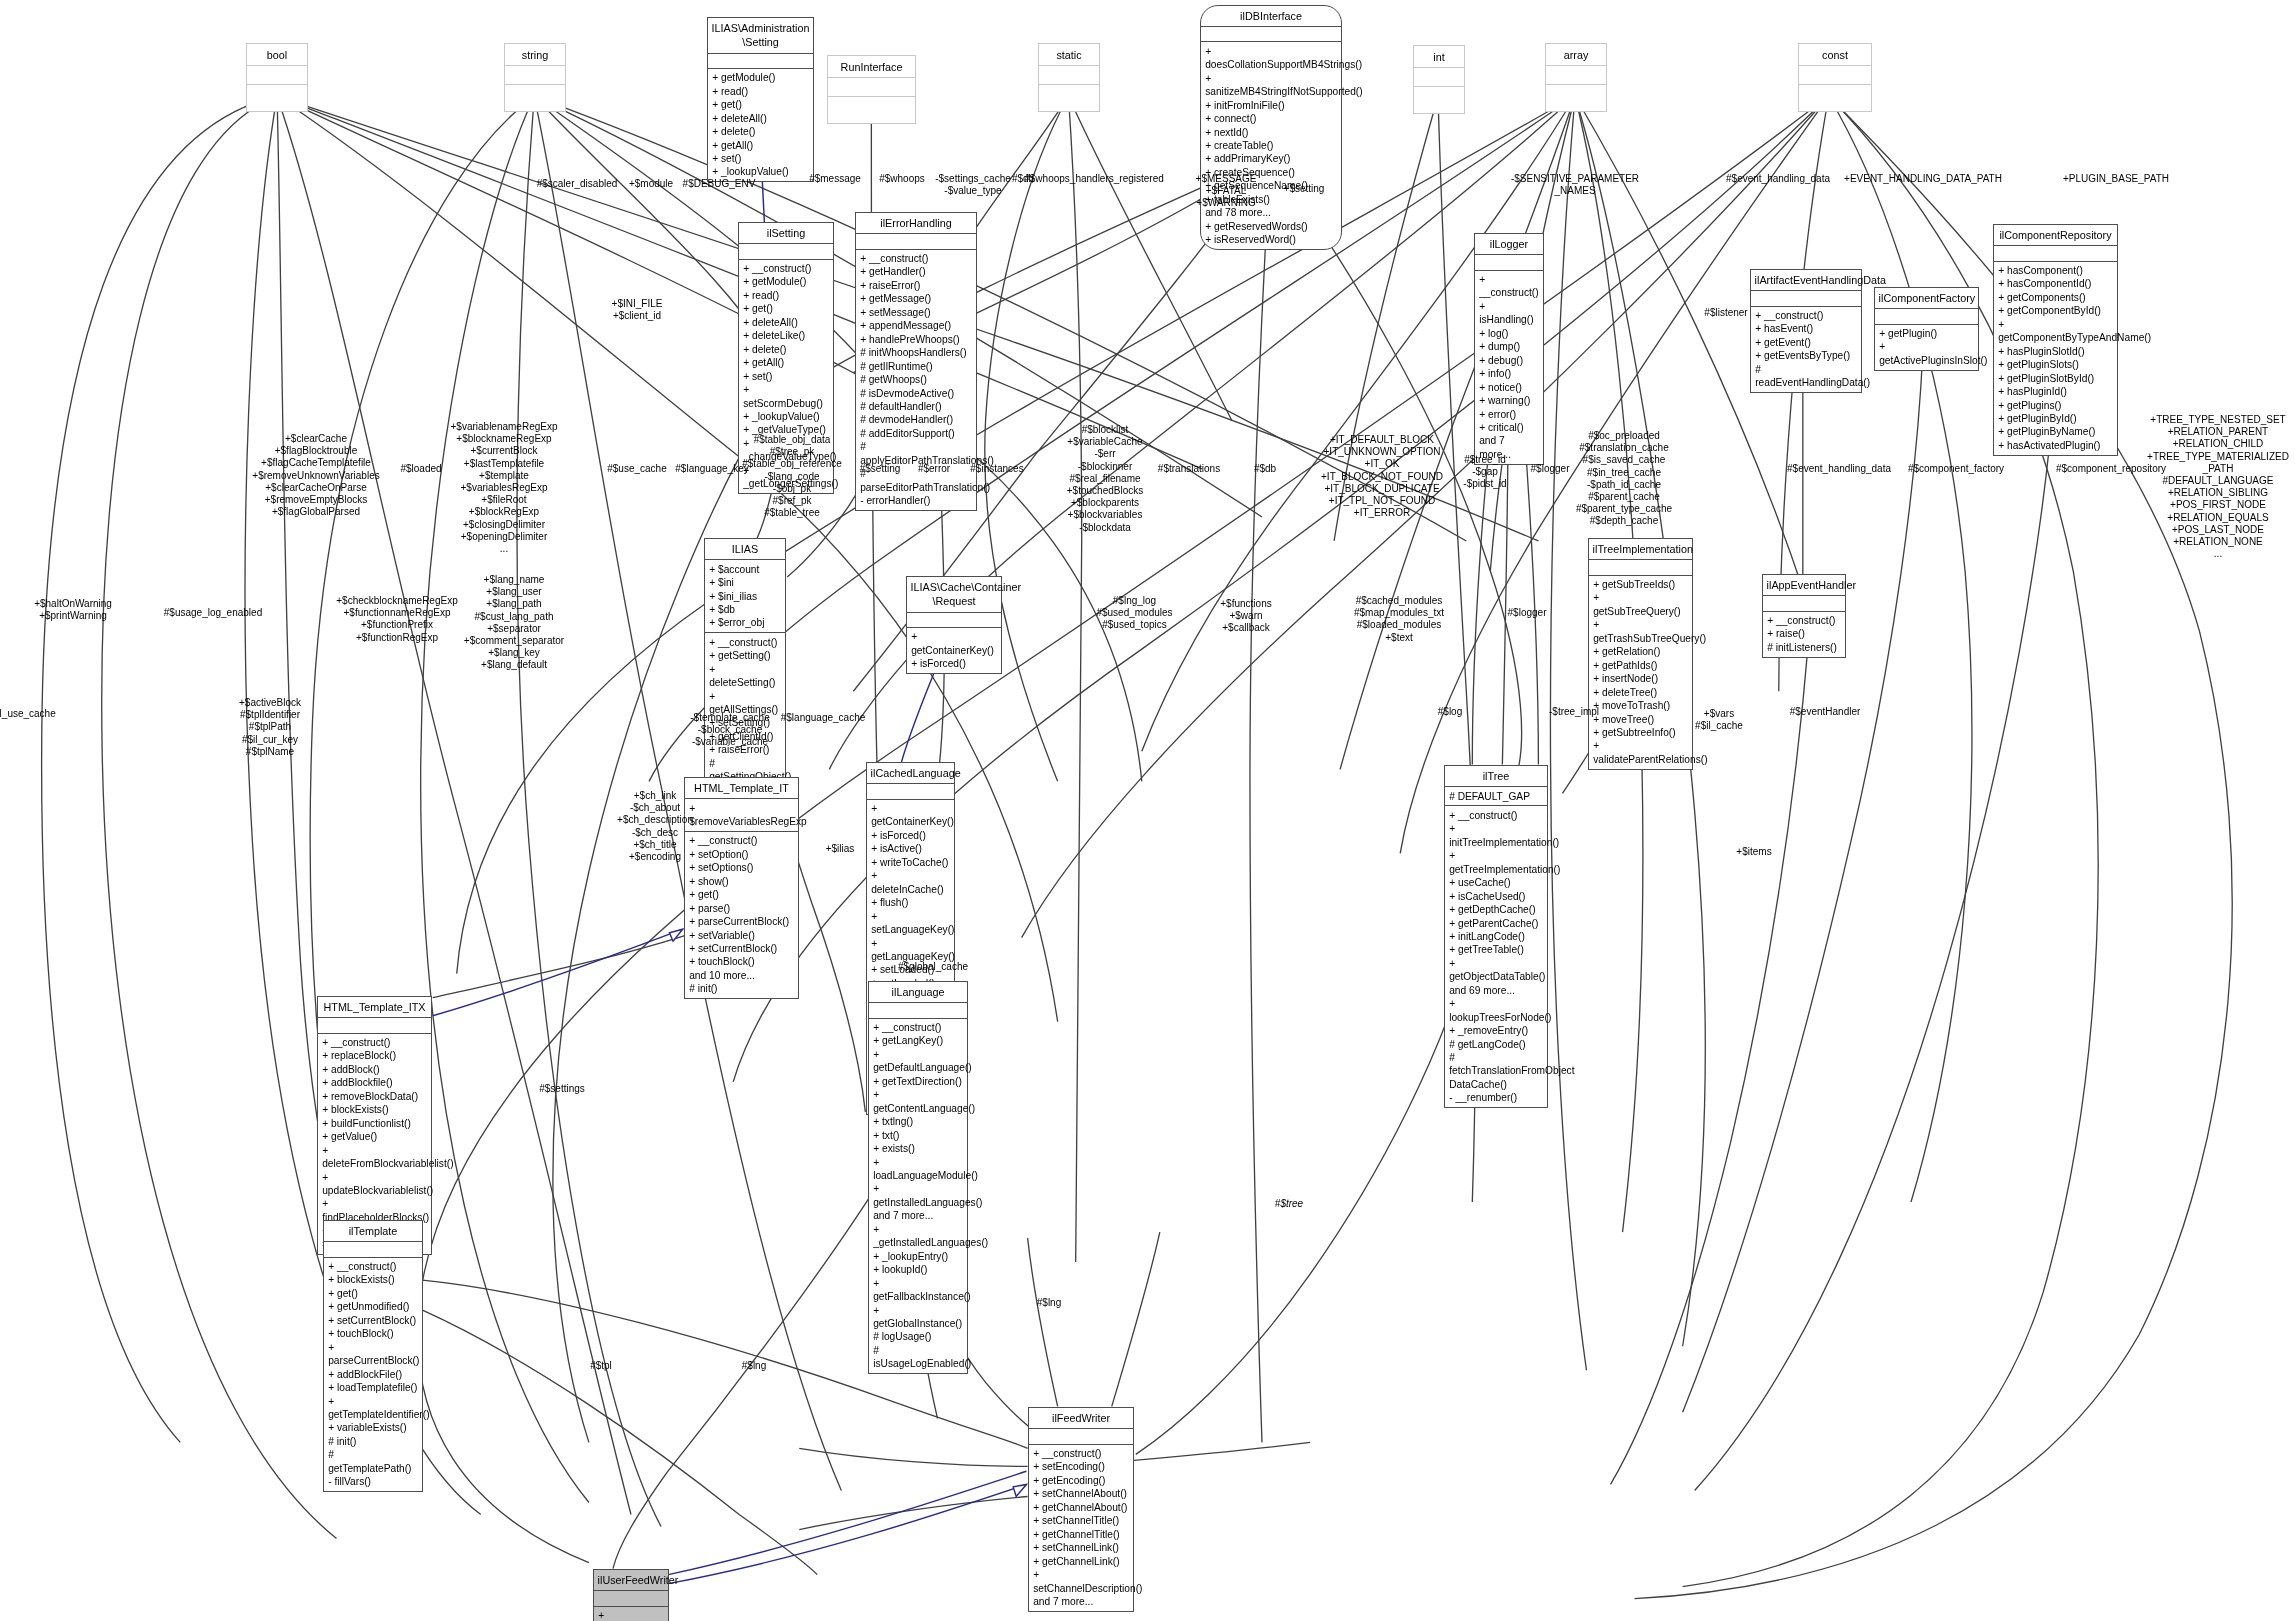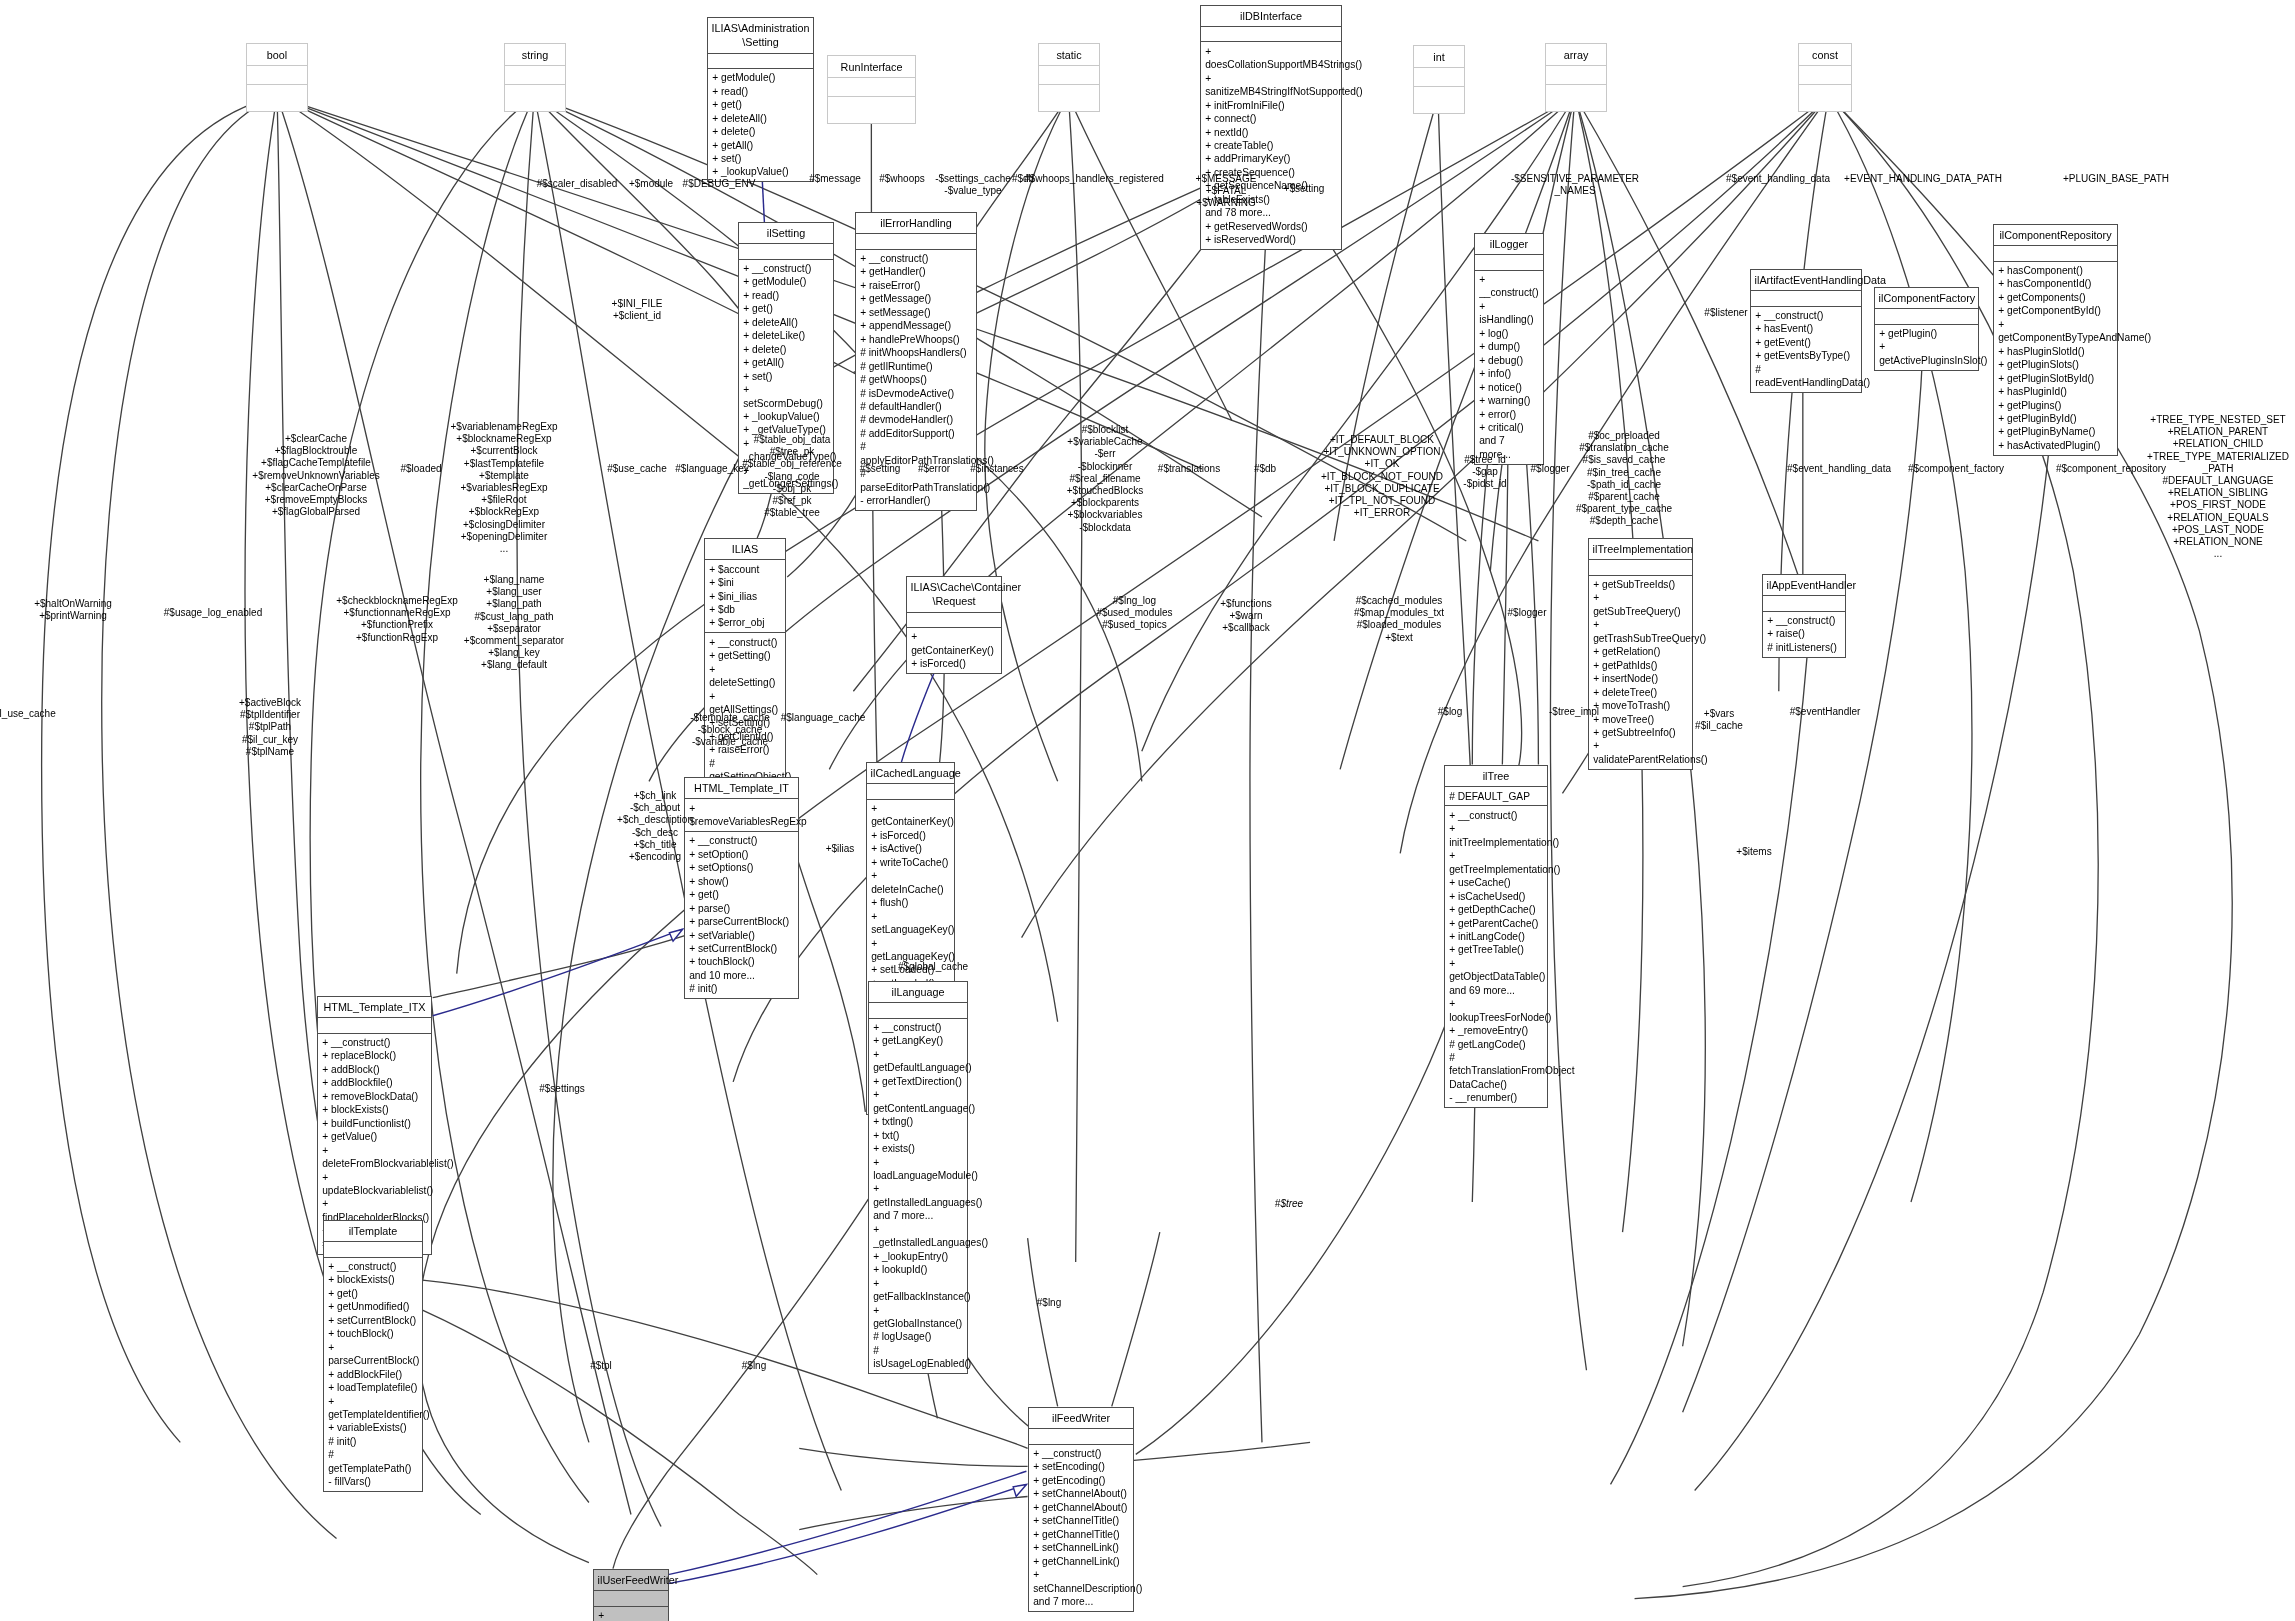--- a/index.html
+++ b/index.html
@@ -375,21 +375,21 @@
         <div class="sep"></div>
         <div class="ops"></div>
       </div>
       <div class="cls light small" style="left: 1038px; top: 43px; width: 62px; min-height: 53px;">
         <div class="title">static</div>
         <div class="sep"></div>
         <div class="attrs"></div>
         <div class="sep"></div>
         <div class="ops"></div>
       </div>
-      <div class="cls" style="left: 1200px; top: 4.8px; width: 142px; min-height: 152px;">
+      <div class="cls" style="left: 1200px; top: 4.8px; width: 142px; min-height: 152px; border-radius: 18px;">
         <div class="title">ilDBInterface</div>
         <div class="sep"></div>
         <div class="attrs"></div>
         <div class="sep"></div>
         <div class="ops">
           <div class="row">+ doesCollationSupportMB4Strings()</div>
           <div class="row">+ sanitizeMB4StringIfNotSupported()</div>
           <div class="row">+ initFromIniFile()</div>
           <div class="row">+ connect()</div>
           <div class="row">+ nextId()</div>
@@ -410,21 +410,21 @@
         <div class="sep"></div>
         <div class="ops"></div>
       </div>
       <div class="cls light small" style="left: 1545px; top: 43px; width: 62px; min-height: 53px;">
         <div class="title">array</div>
         <div class="sep"></div>
         <div class="attrs"></div>
         <div class="sep"></div>
         <div class="ops"></div>
       </div>
-      <div class="cls light small" style="left: 1798px; top: 43px; width: 54px; min-height: 53px;">
+      <div class="cls light small" style="left: 1798px; top: 43px; width: 74px; min-height: 53px;">
         <div class="title">const</div>
         <div class="sep"></div>
         <div class="attrs"></div>
         <div class="sep"></div>
         <div class="ops"></div>
       </div>
       <div class="cls" style="left: 738px; top: 222px; width: 96px; min-height: 171px;">
         <div class="title">ilSetting</div>
         <div class="sep"></div>
         <div class="attrs"></div>

